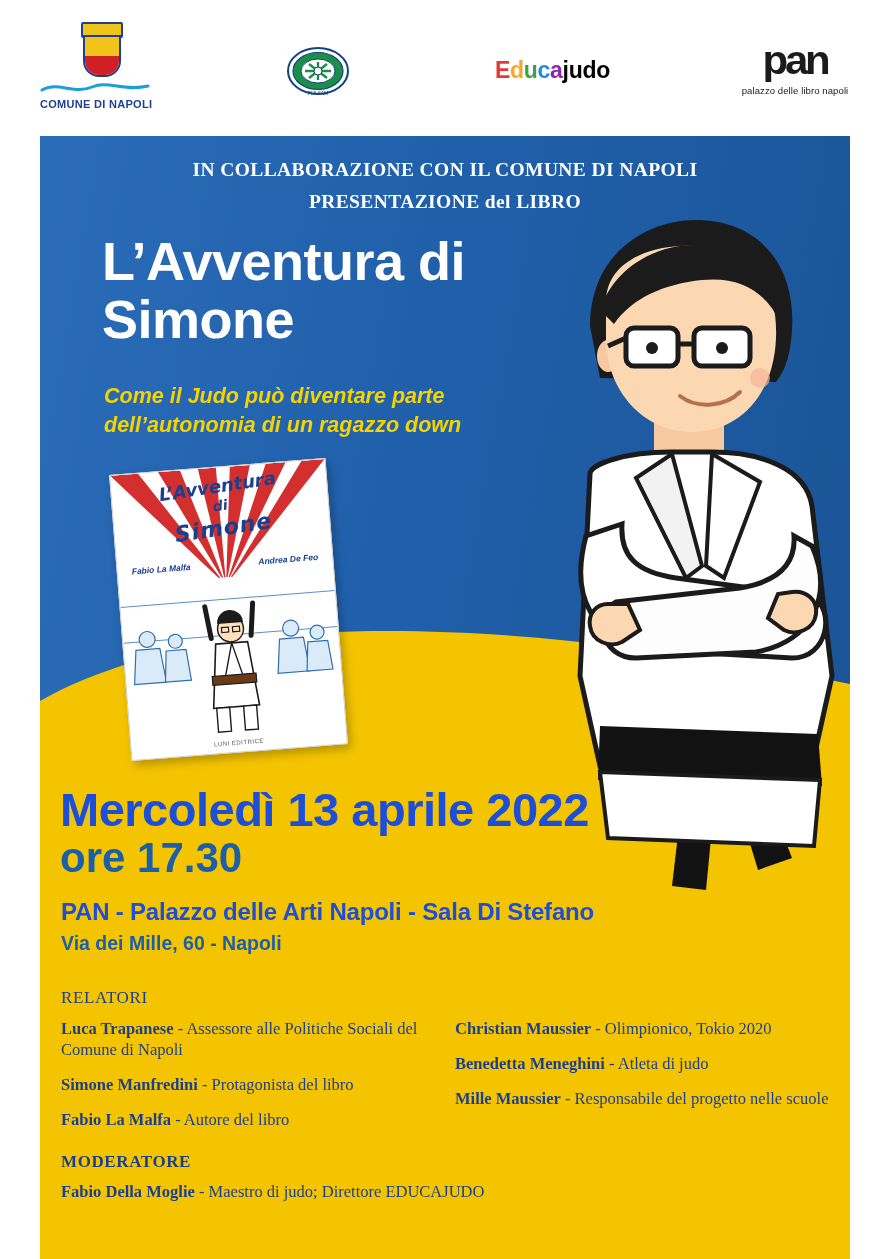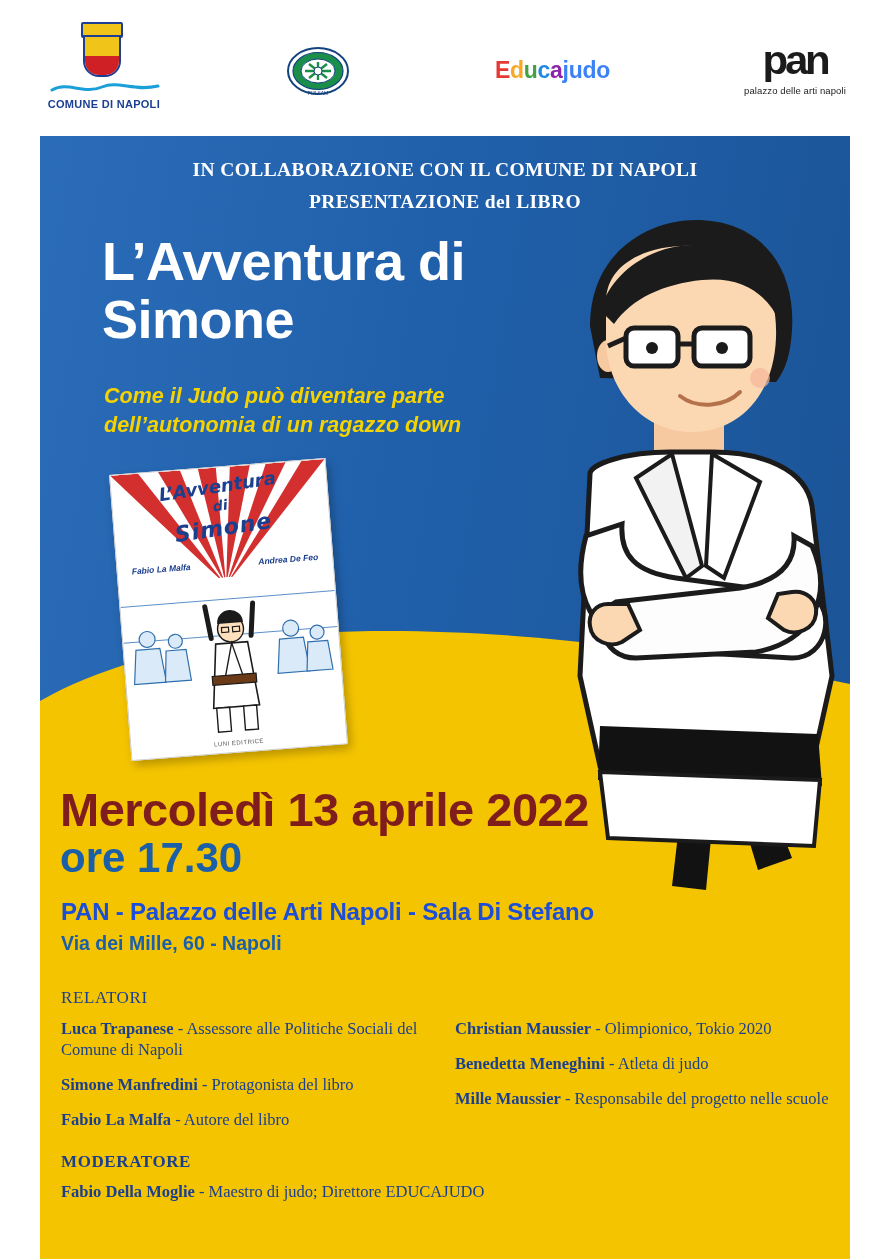--- a/index.html
+++ b/index.html
@@ -19,21 +19,21 @@
   .logo-strip {
     position: absolute;
     left: 0; top: 0;
     width: 890px; height: 136px;
     background: #ffffff;
   }
   .logo-comune {
     position: absolute;
     left: 40px; top: 22px;
     width: 120px;
-    text-align: right;
+    text-align: left;
   }
   .comune-shield {
     width: 46px; height: 58px;
     margin: 0 auto;
     position: relative;
   }
   .comune-shield .crown {
     position: absolute;
     left: 4px; top: 0;
     width: 38px; height: 12px;
@@ -215,21 +215,21 @@
   .judoka {
     position: absolute;
     left: 400px; top: 70px;
     width: 420px; height: 690px;
   }
 
   
   .date-line {
     position: absolute;
     left: 20px; top: 648px;
-    color: #7f1d1d;
+    color: #1d4ed8;
     font-size: 47px;
     font-weight: bold;
     letter-spacing: -.5px;
     line-height: 52px;
   }
   .time-line {
     position: absolute;
     left: 20px; top: 700px;
     color: #1b5fa8;
     font-size: 42px;
@@ -319,26 +319,26 @@
   <svg class="logo-fijlkam" viewBox="0 0 66 56">
     <ellipse cx="33" cy="26" rx="30" ry="23" fill="#ffffff" stroke="#12437f" stroke-width="2"></ellipse>
     <ellipse cx="33" cy="26" rx="25" ry="18.5" fill="#1b8f4a" stroke="#12437f" stroke-width="1.2"></ellipse>
     <ellipse cx="33" cy="26" rx="17" ry="12" fill="#ffffff" stroke="#12437f" stroke-width="1"></ellipse>
     <path d="M20 26 h26 M33 17 v18 M24 19 l18 14 M42 19 l-18 14" stroke="#1b8f4a" stroke-width="2.4" fill="none"></path>
     <circle cx="33" cy="26" r="4" fill="#ffffff" stroke="#12437f" stroke-width="1"></circle>
     <text x="33" y="50" font-size="5" text-anchor="middle" fill="#12437f" font-family="Liberation Sans, sans-serif">FIJLKAM</text>
   </svg>
 
   <div class="logo-educajudo">
-    <span style="color:#e53935"><span style="color: rgb(229, 57, 53);">E</span><span style="color: rgb(249, 168, 37);">d</span><span style="color: rgb(67, 160, 71);">u</span><span style="color: rgb(30, 136, 229);">c</span><span style="color: rgb(142, 36, 170);">a</span></span><span style="color:#3b82f6">judo</span>
+    <span style="color:#e53935"><span style="color: rgb(229, 57, 53);">E</span><span style="color: rgb(249, 168, 37);">d</span><span style="color: rgb(67, 160, 71);">u</span><span style="color: rgb(30, 136, 229);">c</span><span style="color: rgb(142, 36, 170);">a</span></span><span style="color:#000000">judo</span>
   </div>
 
   <div class="logo-pan">
     <div class="pan-mark">pan</div>
-    <div class="pan-sub">palazzo delle arti napoli</div>
+    <div class="pan-sub">palazzo delle libro napoli</div>
   </div>
 </div>
 
 <div class="poster">
 
   <div class="blue-area">
     <div class="grad"></div>
   </div>
   <svg class="blue-curve" viewBox="0 0 810 260" preserveAspectRatio="none">
     <path d="M0,260 L0,95 C150,10 420,0 810,78 L810,260 Z" fill="#f5c400"></path>

